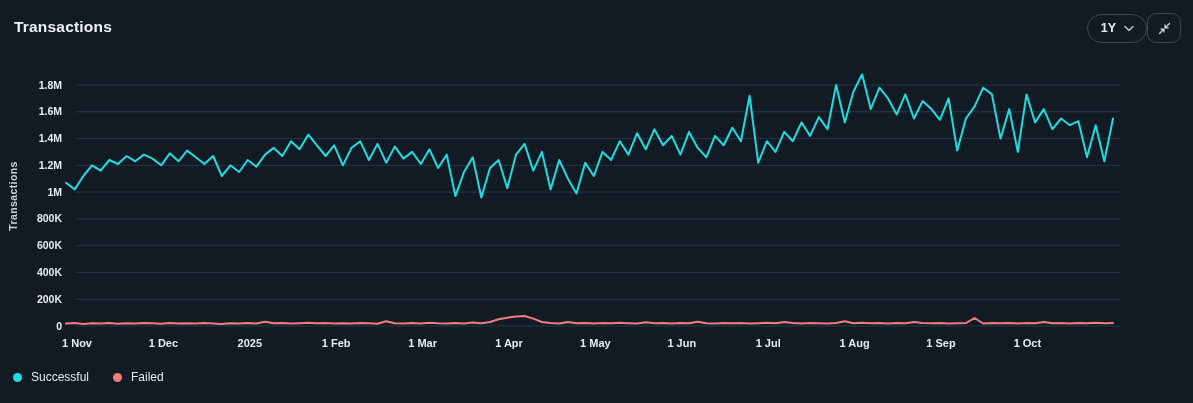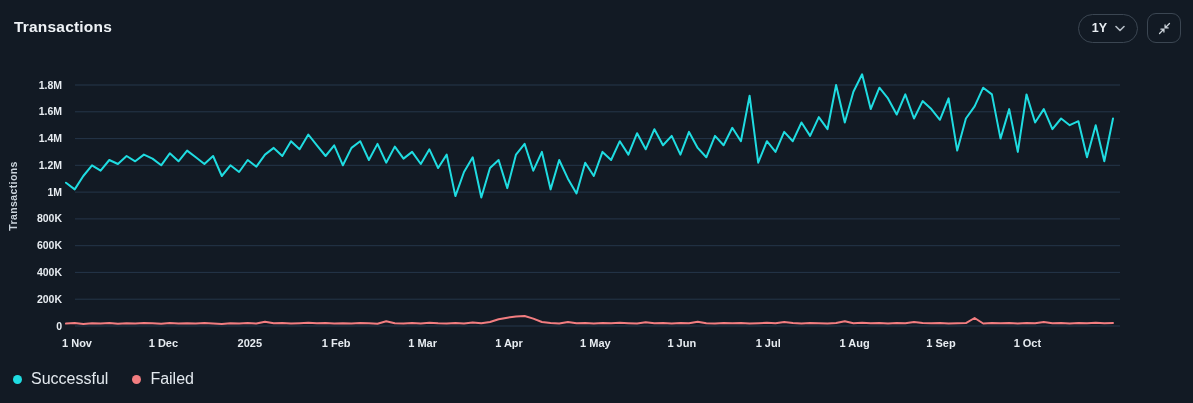--- a/index.html
+++ b/index.html
@@ -7,21 +7,21 @@
     width:1193px;height:403px;position:relative;overflow:hidden;
     background:#121a24;
     font-family:"Liberation Sans",sans-serif;
     -webkit-font-smoothing:antialiased;
   }
   .header{position:absolute;top:0;left:0;right:0;height:56px;}
   .page-title{
     position:absolute;left:14px;top:18px;
     font-size:15.5px;font-weight:700;color:#eef2f6;letter-spacing:.2px;
   }
-  .controls{position:absolute;right:12px;top:13px;display:flex;gap:9px;align-items:center;}
+  .controls{position:absolute;right:12px;top:13px;display:flex;align-items:center;}
   .range-btn{
     display:flex;align-items:center;gap:8px;height:29px;padding:0 12px 0 13px;
     background:transparent;border:1px solid #3b4652;border-radius:15px;
     color:#e8edf2;font-size:12.5px;font-weight:700;cursor:pointer;
     font-family:"Liberation Sans",sans-serif;
   }
   .icon-btn{
     width:34px;height:30px;display:flex;align-items:center;justify-content:center;
     background:transparent;border:1px solid #3b4652;border-radius:9px;cursor:pointer;
   }
@@ -29,21 +29,21 @@
   svg{display:block;}
   svg text{font-family:"Liberation Sans",sans-serif;}
   .y-axis-title{
     position:absolute;left:-67px;top:190px;width:160px;text-align:center;
     transform:rotate(-90deg);
     font-size:10.5px;font-weight:700;color:#c9d2da;letter-spacing:.4px;
   }
   .legend{position:absolute;left:13px;top:370px;display:flex;gap:24px;align-items:center;}
   .legend-item{display:flex;align-items:center;gap:9px;cursor:pointer;}
   .dot{width:9px;height:9px;border-radius:50%;display:inline-block;}
-  .legend-label{font-size:16px;color:#e3e9ee;}
+  .legend-label{font-size:12px;color:#e3e9ee;}
 </style>
 </head>
 <body>
 
 <div class="header">
   <div class="page-title">Transactions</div>
   <div class="controls">
     <button class="range-btn">
       <span>1Y</span>
       <span style="display:flex;">

